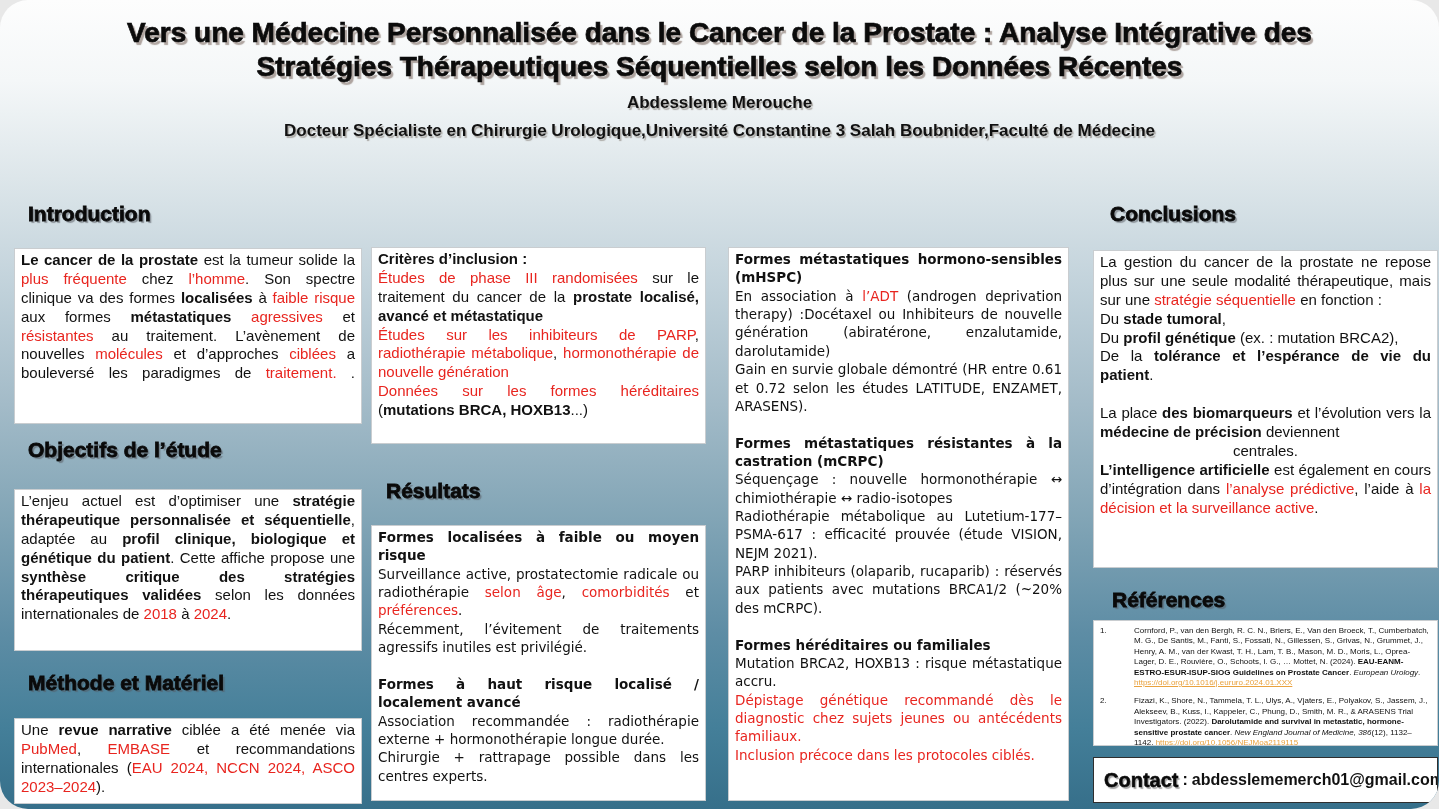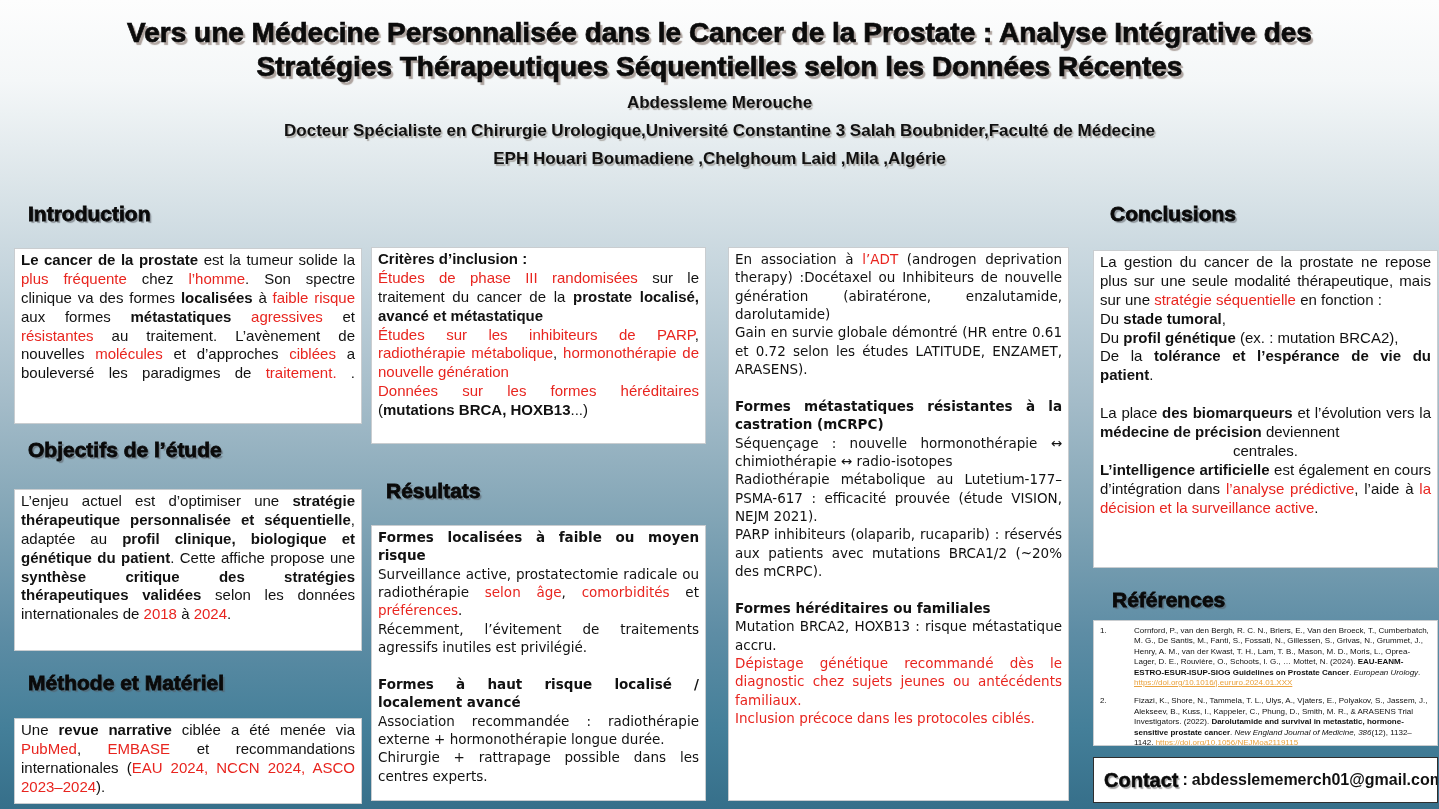--- a/index.html
+++ b/index.html
@@ -2,20 +2,21 @@
 <html style="--red: #e8251f; --link: #e9a23e;"><head>
 <meta charset="utf-8">
 <style>
   html,body{margin:0;padding:0;background:#e8e8e8;}
   .poster{
     position:relative;width:1439px;height:809px;overflow:hidden;
     font-family:"Liberation Sans",sans-serif;color:#111;
     background:linear-gradient(180deg,
       #fdfdfd 0%,#f4f7f8 10%,#dde6ea 22%,#c0d1da 36%,
       #a3bbc8 50%,#82a5b6 64%,#5e8da5 78%,#447f99 90%,#366f8a 100%);
+    border-radius:28px;
   }
   
   .hdr{position:absolute;top:16px;left:0;right:0;text-align:center;}
   .title{
     margin:0 auto;max-width:1190px;
     font-size:28px;font-weight:bold;line-height:1.2;color:#0b0b0b;
     -webkit-text-stroke:.7px #0b0b0b;
     text-shadow:2.5px 2.5px 1px rgba(115,95,85,.55);
   }
   .author{margin-top:10px;font-size:17px;font-weight:bold;
@@ -66,21 +67,20 @@
 </style>
 </head>
 <body>
 
 <div class="poster">
 
   <div class="hdr">
     <h1 class="title">Vers une Médecine Personnalisée dans le Cancer de la Prostate : Analyse Intégrative des Stratégies Thérapeutiques Séquentielles selon les Données Récentes</h1>
     <div class="author">Abdessleme Merouche</div>
     <div class="affil">Docteur Spécialiste en Chirurgie Urologique,Université Constantine 3 Salah Boubnider,Faculté de Médecine</div>
-    <div class="affil">EPH Houari Boumadiene ,Chelghoum Laid ,Mila ,Algérie</div>
   </div>
 
   <h2 class="sec-h" style="left:28px;top:202px;">Introduction</h2>
   <div class="box" style="left:14px;top:248px;width:348px;height:176px;">
     <p class="rich f-arial jall"><span class="b">Le cancer de la prostate</span><span> est la tumeur solide la </span><span class="r">plus fréquente</span><span> chez </span><span class="r">l’homme</span><span>. Son spectre clinique va des formes </span><span class="b">localisées</span><span> à </span><span class="r">faible risque</span><span> aux formes </span><span class="b">métastatiques</span><span> </span><span class="r">agressives</span><span> et </span><span class="r">résistantes</span><span> au traitement. L’avènement de nouvelles </span><span class="br">molécules</span><span> et d’approches </span><span class="br">ciblées</span><span> a bouleversé les paradigmes de </span><span class="r">traitement.</span><span> .</span></p>
   </div>
 
   <h2 class="sec-h" style="left:28px;top:438px;">Objectifs de l’étude</h2>
   <div class="box" style="left:14px;top:489px;width:348px;height:162px;">
     <p class="rich f-arial"><span>L’enjeu actuel est d’optimiser une </span><span class="b">stratégie thérapeutique personnalisée et séquentielle</span><span>, adaptée au </span><span class="b">profil clinique, biologique et génétique du patient</span><span>. Cette affiche propose une </span><span class="b">synthèse critique des stratégies thérapeutiques validées</span><span> selon les données internationales de </span><span class="br">2018</span><span> à </span><span class="br">2024</span><span>.</span></p>
@@ -103,21 +103,22 @@
     <p class="rich f-tahoma"><span class="b">Formes localisées à faible ou moyen risque
 </span><span>Surveillance active, prostatectomie radicale ou radiothérapie </span><span class="r">selon âge</span><span>, </span><span class="r">comorbidités</span><span> et </span><span class="r">préférences</span><span>.
 Récemment, l’évitement de traitements agressifs inutiles est privilégié.
 
 </span><span class="b">Formes à haut risque localisé / localement avancé
 </span><span>Association recommandée : radiothérapie externe + hormonothérapie longue durée.
 Chirurgie + rattrapage possible dans les centres experts.</span></p>
   </div>
 
   <div class="box" style="left:728px;top:247px;width:341px;height:554px;">
-    <p class="rich f-tahoma"><span>En association à </span><span class="r">l’ADT</span><span> (androgen deprivation therapy) :Docétaxel ou Inhibiteurs de nouvelle génération (abiratérone, enzalutamide, darolutamide)
+    <p class="rich f-tahoma"><span class="b">Formes métastatiques hormono-sensibles (mHSPC)
+</span><span>En association à </span><span class="r">l’ADT</span><span> (androgen deprivation therapy) :Docétaxel ou Inhibiteurs de nouvelle génération (abiratérone, enzalutamide, darolutamide)
 Gain en survie globale démontré (HR entre 0.61 et 0.72 selon les études LATITUDE, ENZAMET, ARASENS).
 
 </span><span class="b">Formes métastatiques résistantes à la castration (mCRPC)
 </span><span>Séquençage : nouvelle hormonothérapie ↔ chimiothérapie ↔ radio-isotopes
 Radiothérapie métabolique au Lutetium-177–PSMA-617 : efficacité prouvée (étude VISION, NEJM 2021).
 PARP inhibiteurs (olaparib, rucaparib) : réservés aux patients avec mutations BRCA1/2 (~20% des mCRPC).
 
 </span><span class="b">Formes héréditaires ou familiales
 </span><span>Mutation BRCA2, HOXB13 : risque métastatique accru.
 </span><span class="r">Dépistage génétique recommandé dès le diagnostic chez sujets jeunes ou antécédents familiaux.

